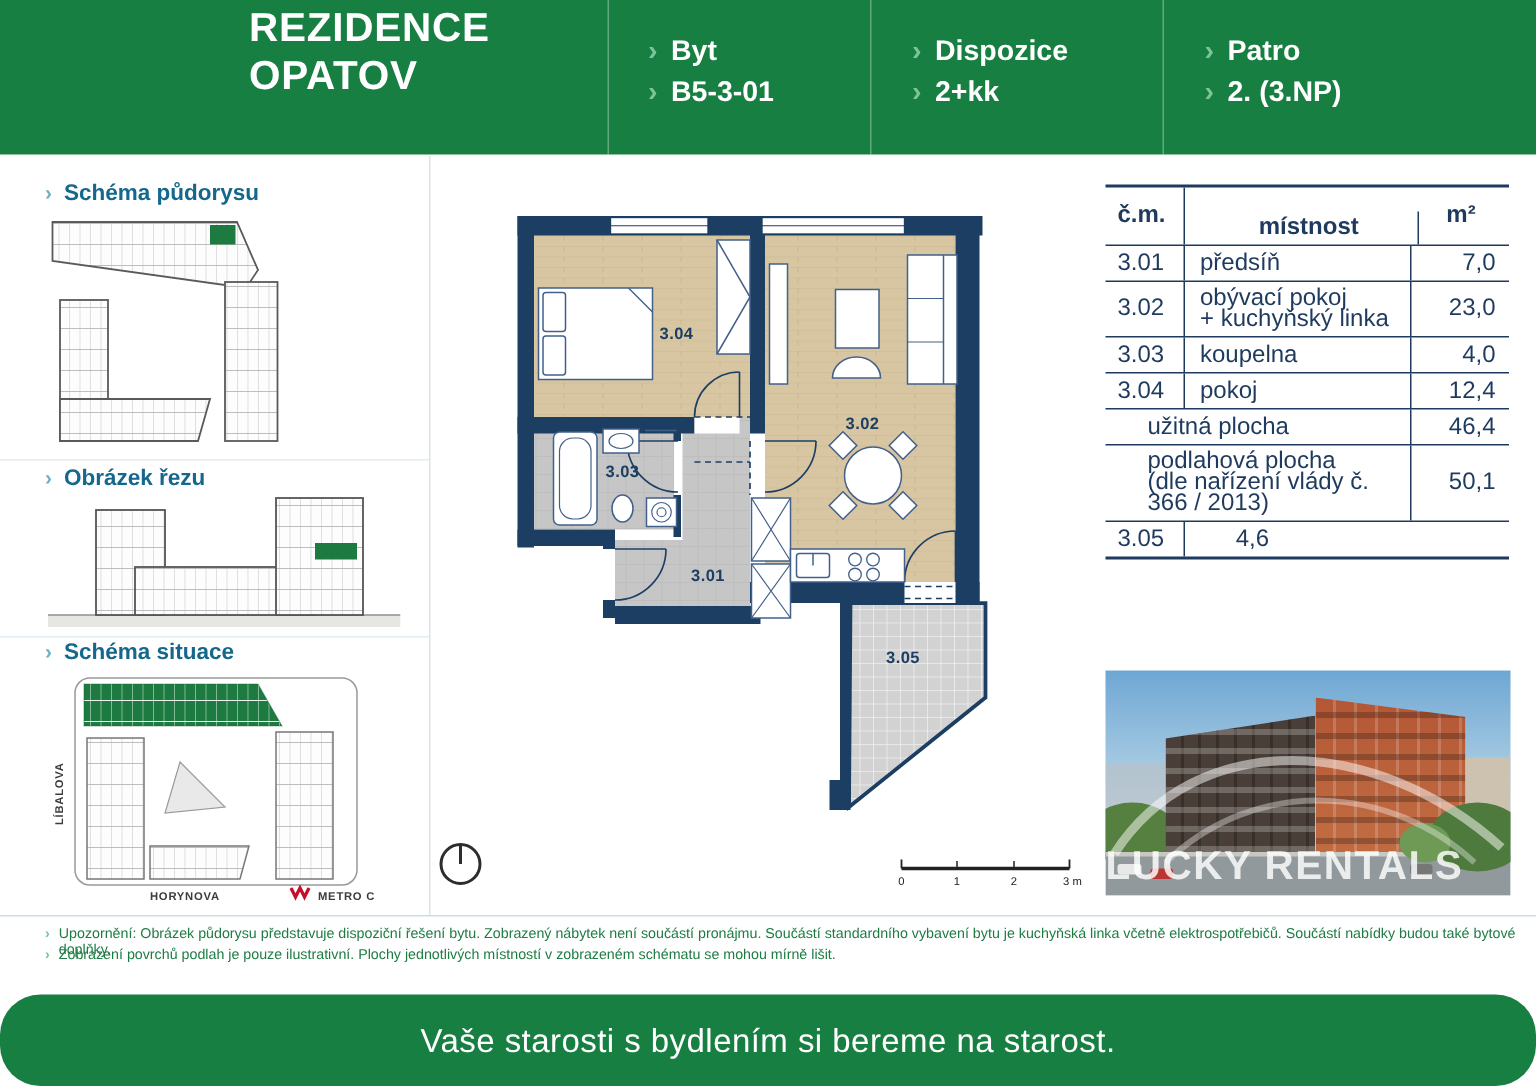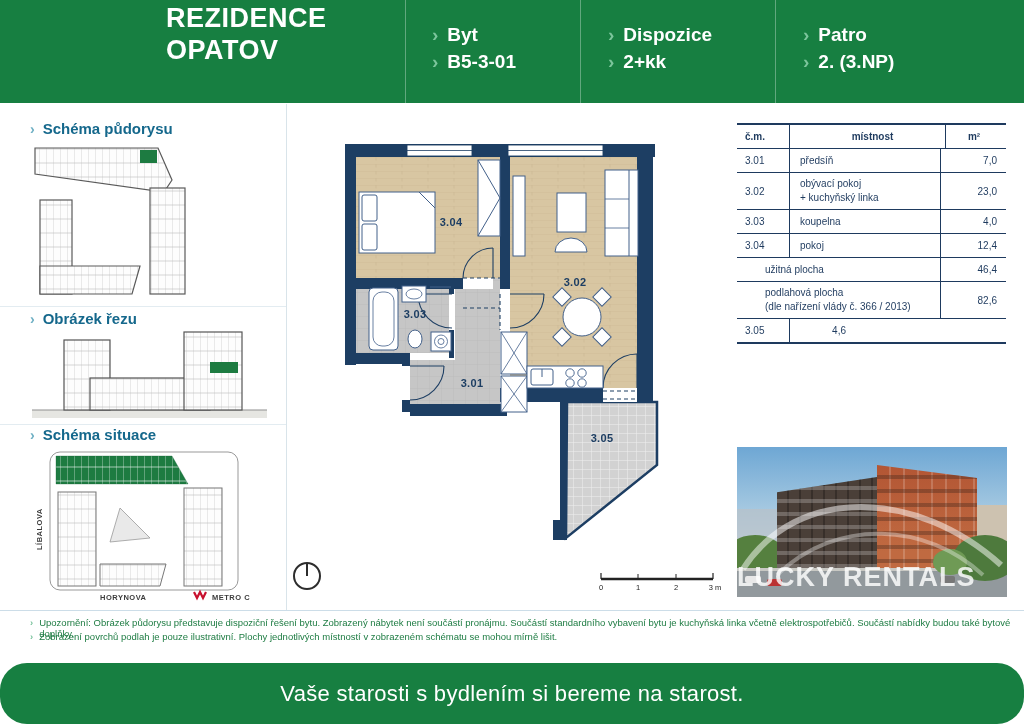--- a/index.html
+++ b/index.html
@@ -19,21 +19,21 @@
   .hdr-row{display:flex;align-items:baseline;height:27px;font-size:19px;font-weight:bold;}
   .chev-g{color:#7cc59b;font-weight:bold;margin-right:9px;font-size:19px;}
 
   
   .side-sep-v{left:286px;top:104px;width:1px;height:506px;background:#d9e4ea;}
   .side-sep-h{left:0;width:286px;height:1px;background:#e3ecf1;}
   .side-title{display:flex;align-items:baseline;color:#15688c;font-size:15px;font-weight:bold;}
   .chev-b{color:#6fb0c4;margin-right:8px;font-size:14px;font-weight:bold;}
 
   
-  .tbl{left:737px;top:123px;width:269px;color:#1e3a5e;font-size:10px;
+  .tbl{left:737px;top:123px;width:269px;color:#1e3a5e;font-size:16px;
        border-top:2px solid #1e3a5e;}
   .tr{display:flex;align-items:stretch;border-bottom:1.5px solid #1e3a5e;min-height:23px;}
   .tr:last-child{border-bottom:2px solid #1e3a5e;}
   .c1{width:44px;padding-left:8px;border-right:1px solid #1e3a5e;display:flex;align-items:center;}
   .c2{flex:1;border-right:1px solid #1e3a5e;display:flex;flex-direction:column;justify-content:center;
       padding:4px 0 4px 10px;line-height:14px;}
   .cm{flex:1;border-right:1px solid #1e3a5e;display:flex;flex-direction:column;justify-content:center;
       padding:4px 0 4px 8px;line-height:14px;margin-left:20px;}
   .c3{width:56px;display:flex;align-items:center;justify-content:flex-end;padding-right:9px;}
   .tr.head{font-weight:bold;}
@@ -320,21 +320,21 @@
     <text x="316" y="454" font-size="7.5" fill="#222" text-anchor="middle">0</text>
     <text x="353" y="454" font-size="7.5" fill="#222" text-anchor="middle">1</text>
     <text x="391" y="454" font-size="7.5" fill="#222" text-anchor="middle">2</text>
     <text x="430" y="454" font-size="7.5" fill="#222" text-anchor="middle">3 m</text>
   </g>
 </svg>
 
 <div class="abs tbl">
   <div class="tr head">
     <div class="c1">č.m.</div>
-    <div class="c2" style="flex-direction:row;align-items:center;">místnost</div>
+    <div class="c2" style="flex-direction:row;align-items:center;margin-top:16px;">místnost</div>
     <div class="c3">m²</div>
   </div>
   <div class="tr">
     <div class="c1">3.01</div>
     <div class="c2">
         <span>předsíň</span>
       </div>
     <div class="c3">7,0</div>
   </div>
   <div class="tr">
@@ -363,21 +363,21 @@
     <div class="cm">
         <span>užitná plocha</span>
       </div>
     <div class="c3">46,4</div>
   </div>
   <div class="tr">
     <div class="cm">
         <span>podlahová plocha</span>
         <span>(dle nařízení vlády č. 366 / 2013)</span>
       </div>
-    <div class="c3">82,6</div>
+    <div class="c3">50,1</div>
   </div>
   <div class="tr">
     <div class="c1">3.05</div>
     <div class="c3">4,6</div>
   </div>
 </div>
 
 <div class="abs photo">
   <div class="abs ph-bg1"></div>
   <div class="abs ph-bg2"></div>

